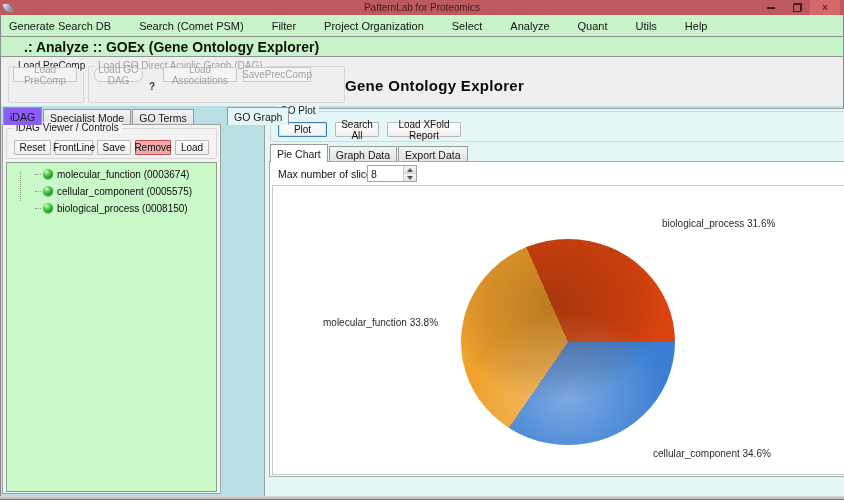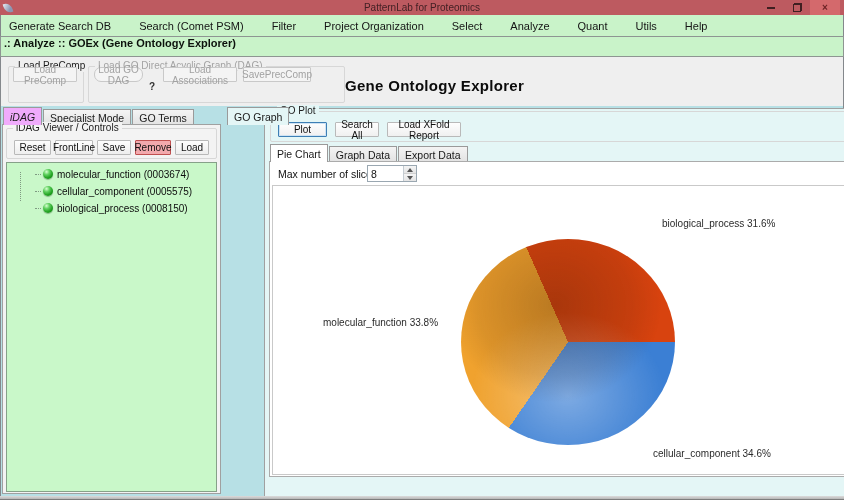--- a/index.html
+++ b/index.html
@@ -14,21 +14,21 @@
   .wc { width:26px; display:flex; align-items:center; justify-content:center; cursor:default; }
   .wc .bar { width:8px; height:2px; background:#3f1f21; }
   .boxes { position:relative; width:9px; height:9px; }
   .boxes::before { content:""; position:absolute; top:0; right:0; width:6px; height:6px; border:1px solid #3f1f21; }
   .boxes::after  { content:""; position:absolute; bottom:0; left:0; width:6px; height:6px; border:1px solid #3f1f21; background:var(--titlebar); }
   .wc.close { background:var(--close_btn); color:#6e2326; font-size:10px; font-weight:bold; width:30px; }
 
   
   .menubar { position:absolute; left:0; top:15px; width:844px; height:21px; background:var(--menu_green); display:flex; align-items:center; gap:28px; padding-left:9px; font-size:11px; color:#141414; box-shadow:inset 1px 0 0 #84888c, inset -1px 0 0 #84888c; }
   .menu-item { white-space:nowrap; cursor:default; }
-  .banner { position:absolute; left:0px; top:36px; width:844px; height:21px; background:var(--menu_green); border:1px solid #8e9592; display:flex; align-items:flex-start; padding-left:3px; font-size:11px; font-weight:bold; color:#0d120d; }
+  .banner { position:absolute; left:0px; top:36px; width:844px; height:21px; background:var(--menu_green); border:1px solid #8e9592; display:flex; align-items:center; padding-left:23px; font-size:14px; font-weight:bold; color:#0d120d; }
 
   
   .toolbar { position:absolute; left:0; top:57px; width:844px; height:49px; background:#efefef; box-shadow:inset 1px 0 0 #84888c, inset -1px 0 0 #84888c; }
   .gbox { position:absolute; border:1px solid #d7d7d7; border-radius:2px; }
   .gbox-label { position:absolute; top:-7px; left:6px; background:inherit; background:#efefef; padding:0 3px; font-size:10px; color:#1c1c1c; line-height:12px; white-space:nowrap; }
   .gbox-label.dim { color:#a3a3a3; }
   .gb1 { left:8px; top:9px; width:76px; height:37px; }
   .gb2 { left:88px; top:9px; width:257px; height:37px; }
   .btn { position:absolute; height:15px; background:linear-gradient(#fdfdfd,#eeeeee); border:1px solid #b9b9b9; border-radius:1px; font-size:10px; color:#111; display:flex; align-items:center; justify-content:center; font-family:"Liberation Sans",sans-serif; }
   .btn.disabled { color:#a2a2a2; background:#f4f4f4; border-color:#c9c9c9; }
@@ -37,21 +37,21 @@
 
   
   .content { position:absolute; left:0; top:106px; width:844px; height:390px; background:var(--teal); box-shadow:inset 1px 0 0 #84888c, inset -1px 0 0 #84888c; }
   .tabstrip { position:absolute; display:flex; align-items:flex-end; height:18px; }
   .tab { height:16px; padding:0 6px; display:flex; align-items:center; font-size:10.5px; color:#1a1a1a; background:linear-gradient(#f4f4f4,#e2e2e2); border:1px solid #9a9a9a; border-bottom:none; margin-right:1px; white-space:nowrap; }
   .tab.sel { height:18px; position:relative; z-index:2; }
   .tabpage { position:absolute; border:1px solid #a0a0a0; }
 
   .left-tc { position:absolute; left:2px; top:1px; width:219px; height:388px; }
   .left-tc .tabstrip { left:1px; top:0; }
-  .left-tc .tab.sel { background:#f0abfc;font-style:italic; }
+  .left-tc .tab.sel { background:#8b5cf6; }
   .left-page { left:0; top:17px; width:219px; height:370px; background:#f3f3f3; }
 
   .gb3 { left:3px; top:3px; width:211px; height:31px; background:#f3f3f3; }
   .gb3 .gbox-label { background:#f3f3f3; }
   .ctl-btn { top:11px; }
 
   .tree { position:absolute; left:3px; top:37px; width:211px; height:330px; background:var(--tree_bg); border:1px solid #86a189; }
   .tree::before { content:""; position:absolute; left:13px; top:9px; height:29px; border-left:1px dotted #7f9a82; }
   .tree-item { display:flex; align-items:center; height:14px; padding-left:28px; margin-top:3px; cursor:default; }
   .tree-item:first-child { margin-top:4px; }

